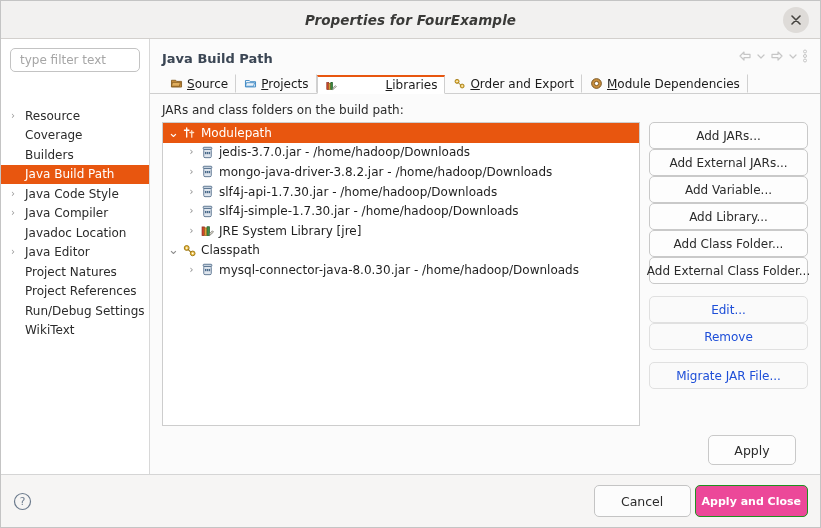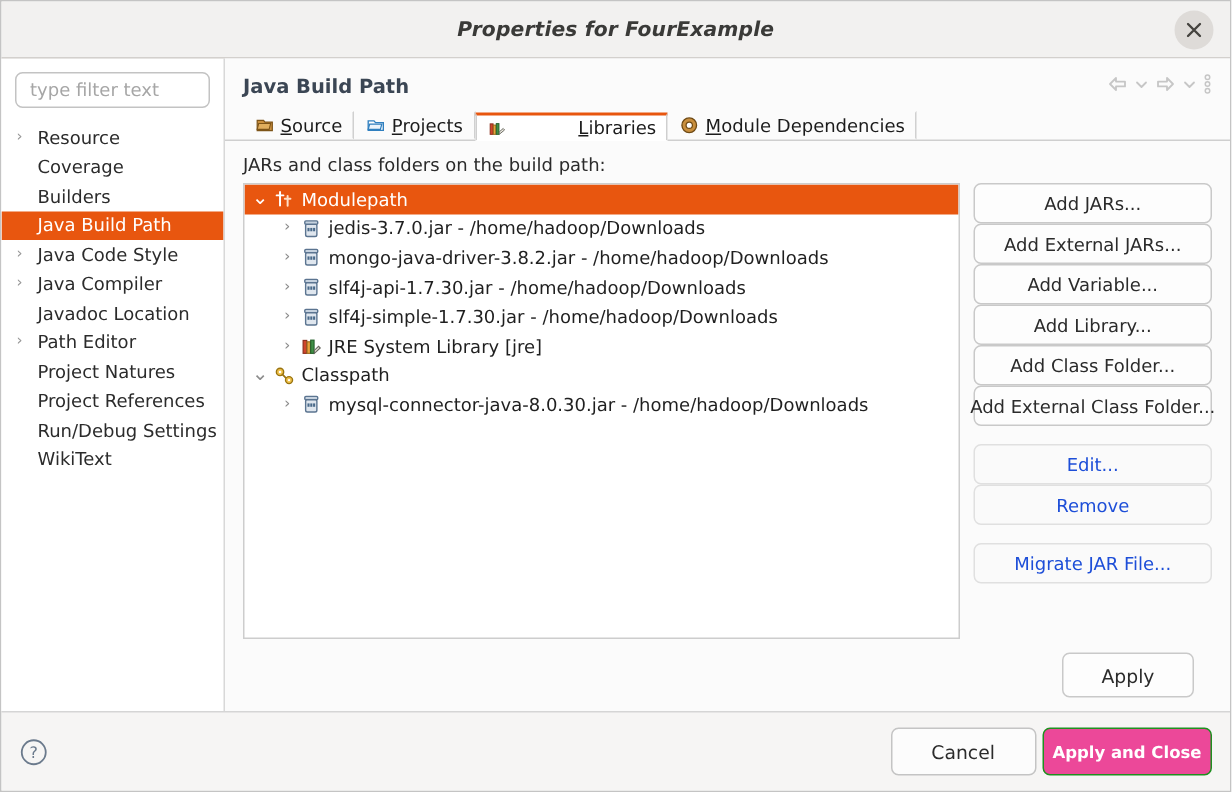--- a/index.html
+++ b/index.html
@@ -57,21 +57,21 @@
     min-height: 0;
     background: #ffffff;
   }
 
   
   #sidebar {
     width: 149px; min-width: 149px;
     background: #ffffff;
     border-right: 1px solid #d8d8d8;
     padding-top: 9px;
-    display: flex; flex-direction: column;
+    display: flex; flex-direction: column; gap: 24px;
   }
   #filter-input {
     margin: 0 9px 10px 9px;
     height: 24px;
     border: 1px solid #c3c3c3;
     border-radius: 5px;
     background: #fff;
     font-family: inherit;
     font-size: 12px;
     color: #2b2b2b;
@@ -338,21 +338,21 @@
           </div>
           <div class="nav-item">
             <span class="twisty">›</span>
             <span class="nav-label">Java Compiler</span>
           </div>
           <div class="nav-item no-twisty">
             <span class="nav-label">Javadoc Location</span>
           </div>
           <div class="nav-item">
             <span class="twisty">›</span>
-            <span class="nav-label">Path Editor</span>
+            <span class="nav-label">Java Editor</span>
           </div>
           <div class="nav-item no-twisty">
             <span class="nav-label">Project Natures</span>
           </div>
           <div class="nav-item no-twisty">
             <span class="nav-label">Project References</span>
           </div>
           <div class="nav-item no-twisty">
             <span class="nav-label">Run/Debug Settings</span>
           </div>
@@ -416,20 +416,30 @@
             <span class="tab-ico"><svg width="13" height="13" viewBox="0 0 16 16">
                 <rect x="2.2" y="4.4" width="2.4" height="8.6" fill="#d0452b" stroke="#8b2d1c" stroke-width="0.8"></rect>
                 <rect x="4.8" y="5.4" width="2.2" height="7.6" fill="#e8a33d" stroke="#9a6a1c" stroke-width="0.8"></rect>
                 <rect x="7.2" y="4.2" width="2.2" height="8.8" fill="#3f8f46" stroke="#24602a" stroke-width="0.8"></rect>
                 <path d="M9.6 13 L14 9.4 L12.9 8.2 L9.6 11 Z" fill="#efece3" stroke="#6a6a62" stroke-width="0.8"></path>
               </svg></span>
             <span><span class="mn">L</span>ibraries</span>
           </div>
           <div class="tab">
             <span class="tab-ico"><svg width="13" height="13" viewBox="0 0 16 16">
+                <circle cx="5" cy="5.4" r="2.5" fill="#f0c24b" stroke="#9a7410" stroke-width="1"></circle>
+                <circle cx="5" cy="5.4" r="0.85" fill="#fff"></circle>
+                <path d="M6.6 7 L11 11.5" stroke="#9a7410" stroke-width="1.2" stroke-linecap="round"></path>
+                <circle cx="11.3" cy="11.1" r="2.4" fill="#f0c24b" stroke="#9a7410" stroke-width="1"></circle>
+                <circle cx="11.3" cy="11.1" r="0.8" fill="#fff"></circle>
+              </svg></span>
+            <span><span class="mn">O</span>rder and Export</span>
+          </div>
+          <div class="tab">
+            <span class="tab-ico"><svg width="13" height="13" viewBox="0 0 16 16">
                 <circle cx="8" cy="8" r="6" fill="#c98f3e" stroke="#6f4a14" stroke-width="1.1"></circle>
                 <circle cx="8" cy="8" r="2.6" fill="#ffffff" stroke="#6f4a14" stroke-width="1"></circle>
               </svg></span>
             <span><span class="mn">M</span>odule Dependencies</span>
           </div>
         </div>
 
       <div id="main-area">
         <div id="list-caption">JARs and class folders on the build path:</div>
 

